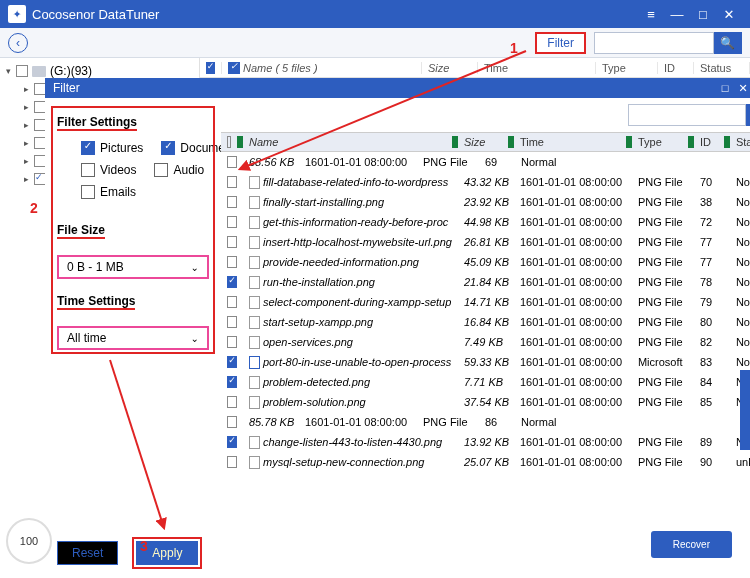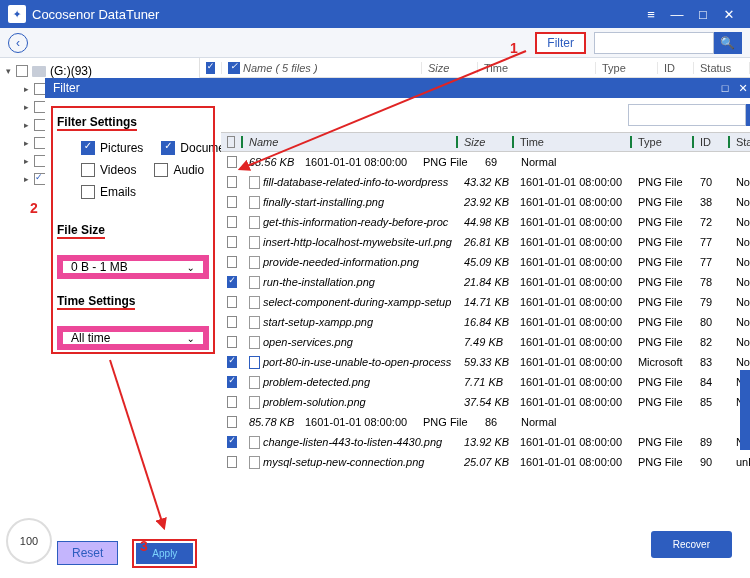--- a/index.html
+++ b/index.html
@@ -49,46 +49,46 @@
 
 
 .settings-col { width: 176px; padding: 14px 12px; position: relative; }
 .red-box-1 { position: absolute; top: 8px; left: 6px; width: 164px; height: 248px; border: 2px solid #e02424; pointer-events: none; }
 .settings-heading { font-size: 12px; font-weight: bold; border-bottom: 2px solid #e02424; display: inline-block; margin-bottom: 10px; }
 .cb-row { display: flex; gap: 18px; margin-bottom: 8px; padding-left: 24px; }
 .cb-item { display: flex; align-items: center; gap: 5px; font-size: 12px; cursor: pointer; }
 .cb-box { width: 14px; height: 14px; border: 1px solid #666; background: #fff; }
 .cb-box.checked { background: #2d5dbf; border-color: #2d5dbf; }
 .cb-box.checked::after { content: "✓"; color: #fff; font-size: 10px; display: block; margin-top: -2px; text-align: center; }
-.dropdown { border: 6px solid #ec4899; height: 24px; display: flex; align-items: center; justify-content: space-between; padding: 0 8px; font-size: 12px; margin: 6px 0 12px; cursor: pointer; }
+.dropdown { border: 2px solid #ec4899; height: 24px; display: flex; align-items: center; justify-content: space-between; padding: 0 8px; font-size: 12px; margin: 6px 0 12px; cursor: pointer; }
 .dropdown .chev { font-size: 10px; }
 
 
 .panel-table-col { flex: 1; display: flex; flex-direction: column; position: relative; }
 .panel-search-row { height: 34px; display: flex; align-items: center; justify-content: flex-end; padding: 0 12px; }
 .panel-search-row input { width: 118px; height: 22px; border: 1px solid #b8c2d4; padding: 0 4px; font-size: 12px; }
 .table-head { height: 20px; background: #e8ecf4; display: flex; font-size: 11px; color: #333; align-items: center; border-top: 1px solid #ccc; border-bottom: 1px solid #ccc; }
-.table-head .th { padding: 0 6px; border-right: 2px solid #15803d; display: flex; align-items: center; gap: 3px; }
+.table-head .th { padding: 0 6px; border-right: 6px solid #15803d; display: flex; align-items: center; gap: 3px; }
 .table-body { flex: 1; overflow: hidden; font-size: 11px; }
 .trow { height: 20px; display: flex; align-items: center; }
 .trow .td { padding: 0 6px; white-space: nowrap; overflow: hidden; text-overflow: ellipsis; display: flex; align-items: center; gap: 3px; }
 .w-chk { width: 22px; flex: none; justify-content: center; }
 .w-name { flex: 1; min-width: 0; font-style: italic; }
 .w-size { width: 56px; flex: none; font-style: italic; }
 .w-time { width: 118px; flex: none; }
 .w-type { width: 62px; flex: none; }
 .w-id  { width: 36px; flex: none; }
 .w-status { width: 56px; flex: none; }
 .file-ic { width: 11px; height: 13px; border: 1px solid #999; background: #fff; flex: none; }
 .file-ic.doc { border-color: #2d5dbf; }
 
 
 .settings-footer { position: absolute; bottom: 12px; left: 12px; right: 12px; display: flex; gap: 18px; align-items: center; }
-.btn-reset { border: 1px solid #2d5dbf; color: #2d5dbf; background: #c4b5fd; padding: 4px 14px; font-size: 12px; cursor: pointer; }
-.btn-apply { background: #2d5dbf; color: #7dd3fc; padding: 5px 16px; font-size: 10px; border: none; cursor: pointer; position: relative; }
+.btn-reset { border: 1px solid #2d5dbf; color: #2d5dbf; background: #000000; padding: 4px 14px; font-size: 12px; cursor: pointer; }
+.btn-apply { background: #2d5dbf; color: #fef9c3; padding: 5px 16px; font-size: 12px; border: none; cursor: pointer; position: relative; }
 .red-box-apply { position: absolute; border: 2px solid #e02424; pointer-events: none; top: -4px; left: -4px; right: -4px; bottom: -4px; }
 
 
 .btn-recover { position: absolute; right: 18px; bottom: 20px; background: #2d5dbf; color: #fff; padding: 8px 22px; font-size: 10px; border: none; cursor: pointer; border-radius: 3px; }
 
 
 .progress-circle { position: absolute; left: 6px; bottom: 14px; width: 46px; height: 46px; border: 2px solid #ddd; border-radius: 50%; display: flex; align-items: center; justify-content: center; font-size: 11px; color: #333; }
 
 
 .anno { position: absolute; color: #e02424; font-size: 14px; font-weight: bold; pointer-events: none; }

